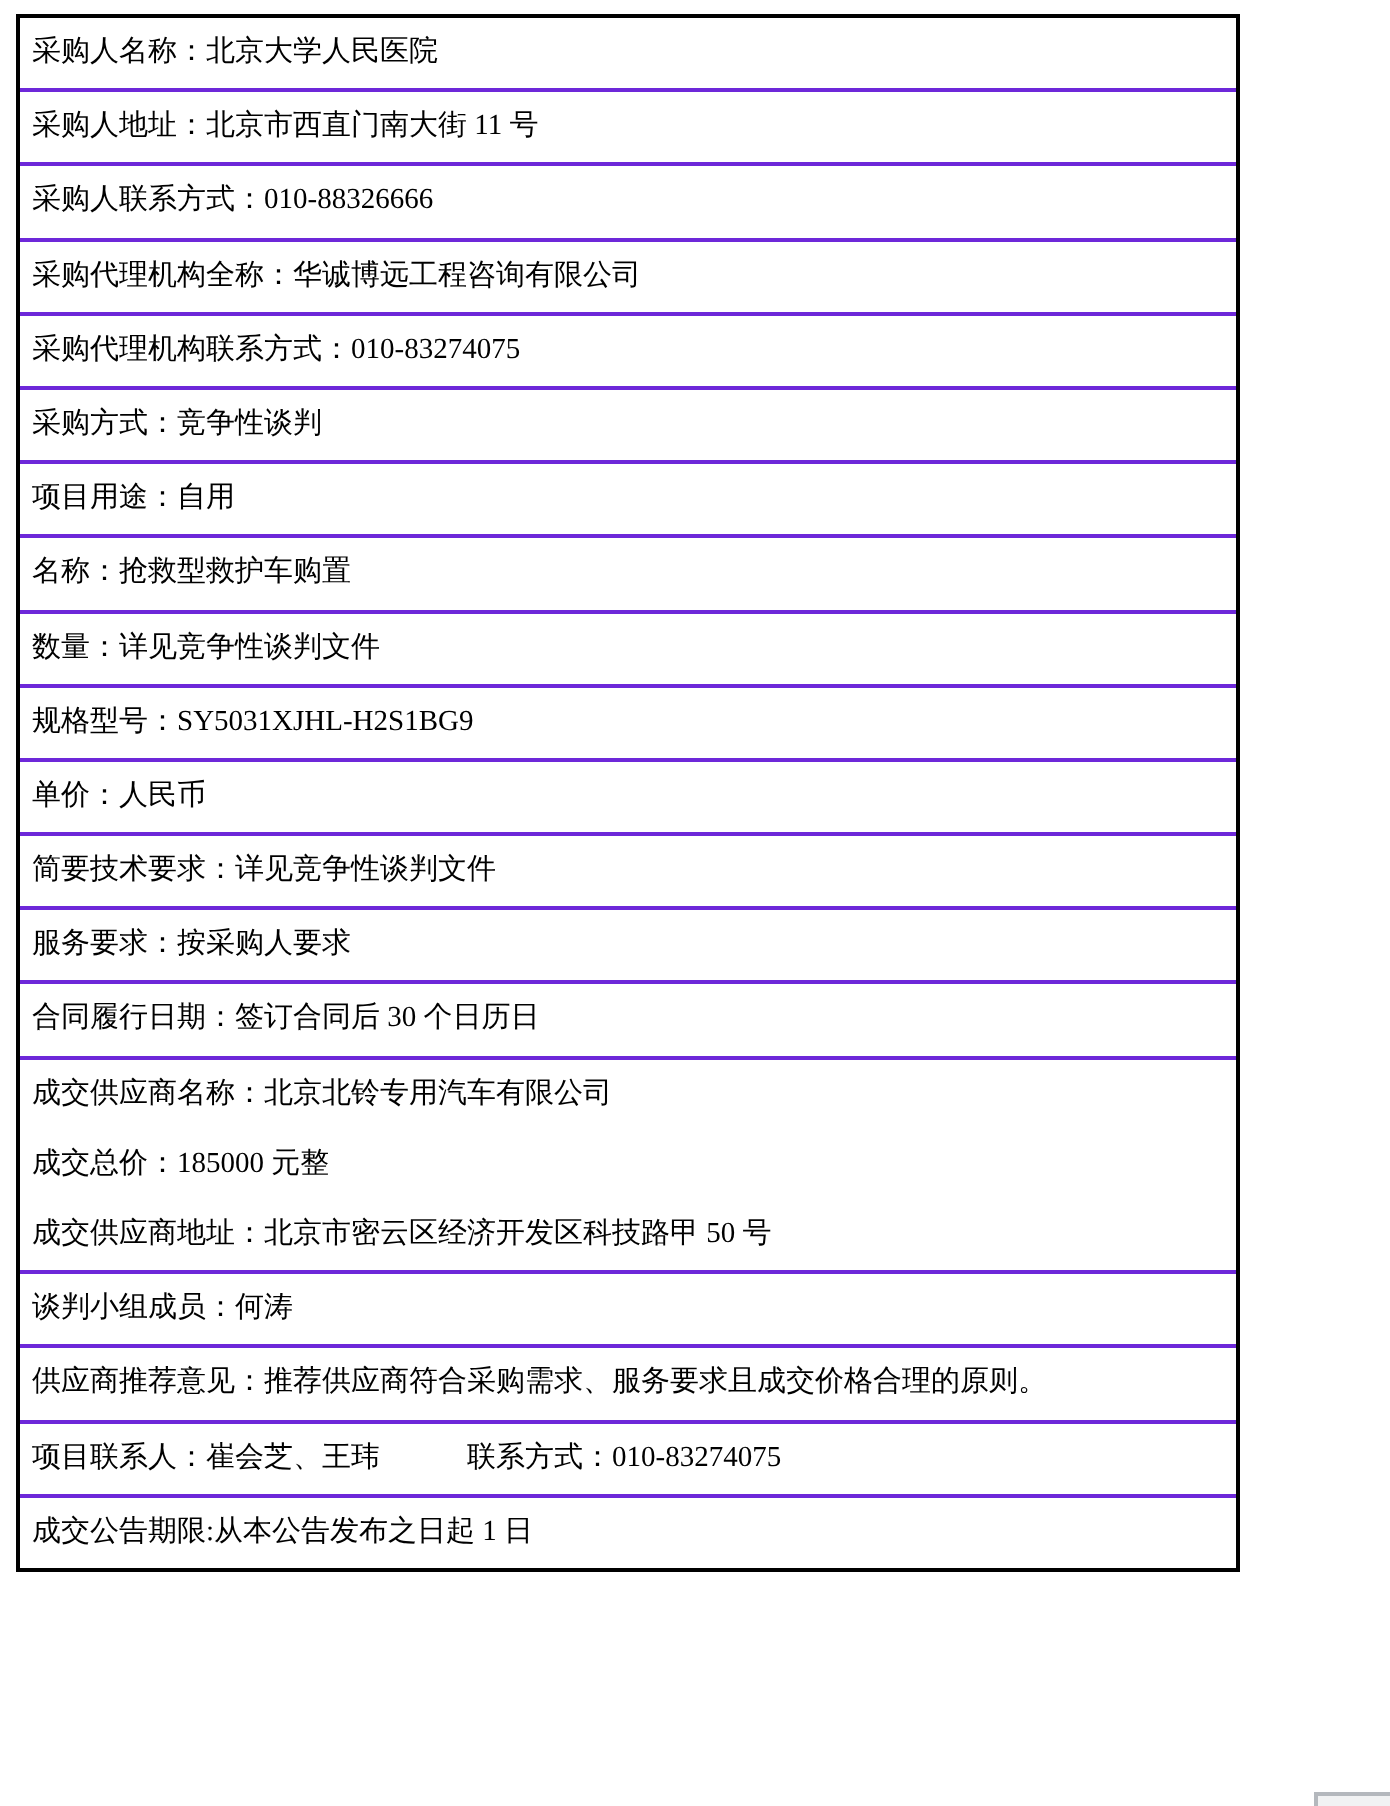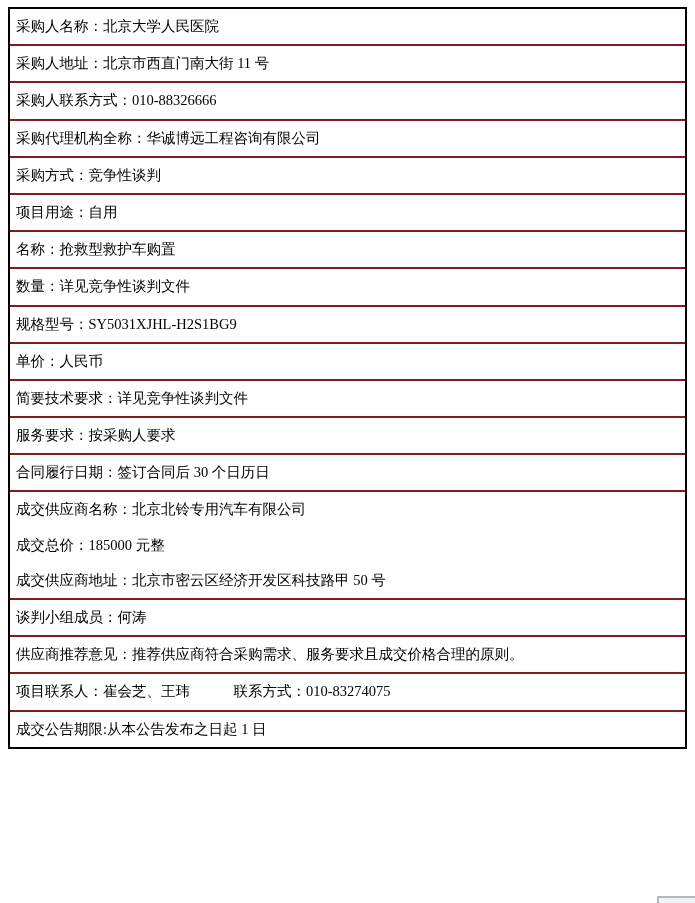--- a/index.html
+++ b/index.html
@@ -13,27 +13,27 @@
     position: relative;
     overflow: hidden;
     font-family: "Liberation Serif", "DejaVu Serif", serif;
     font-size: 14.5px;
     color: #000000;
   }
   .tbl {
     position: absolute;
     left: 8px;
     top: 7px;
-    width: 679px;
+    width: 612px;
     box-sizing: border-box;
     border: 2px solid #000000;
     background: #ffffff;
   }
   .row {
-    border-top: 2px solid #7f1d1d;
+    border-top: 2px solid #6d28d9;
     display: flex;
     flex-direction: column;
     justify-content: center;
   }
   .row:first-child {
     border-top: none;
   }
   .line {
     height: 35.2px;
     line-height: 35.2px;
@@ -61,20 +61,23 @@
     <div class="line">采购人名称：北京大学人民医院</div>
   </div>
   <div class="row">
     <div class="line">采购人地址：北京市西直门南大街 11 号</div>
   </div>
   <div class="row">
     <div class="line">采购人联系方式：010-88326666</div>
   </div>
   <div class="row">
     <div class="line">采购代理机构全称：华诚博远工程咨询有限公司</div>
+  </div>
+  <div class="row">
+    <div class="line">采购代理机构联系方式：010-83274075</div>
   </div>
   <div class="row">
     <div class="line">采购方式：竞争性谈判</div>
   </div>
   <div class="row">
     <div class="line">项目用途：自用</div>
   </div>
   <div class="row">
     <div class="line">名称：抢救型救护车购置</div>
   </div>

